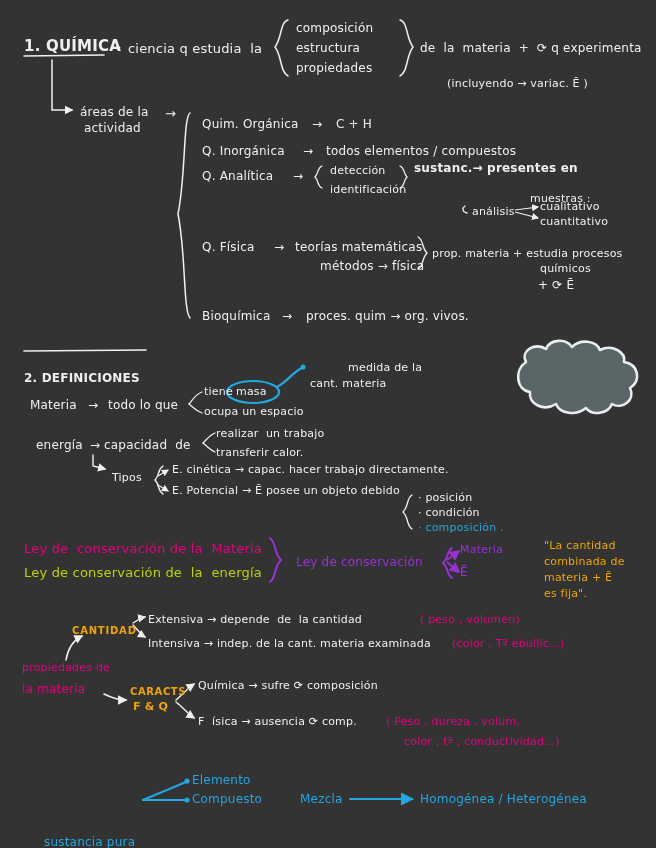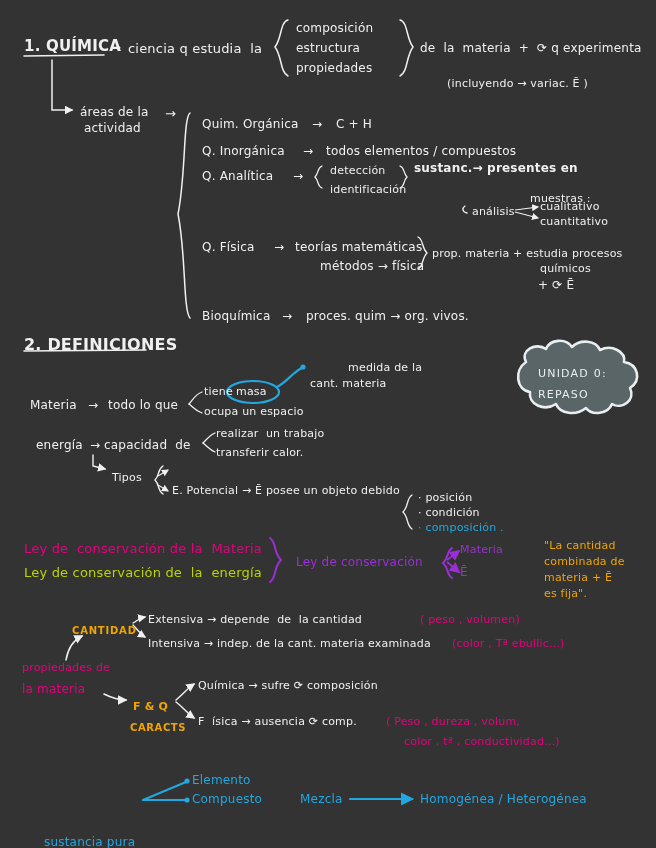--- a/index.html
+++ b/index.html
@@ -18,21 +18,21 @@
   .mg{color:#e6007e;}
   .gr{color:#bcd400;}
   .pu{color:#9b2fd6;}
   .go{color:#f0a500;}
   .or{color:#f0a500;}
   .fu{color:#e6007e;}
   .s10{font-size:10px;}
   .s11{font-size:11px;}
   .s12{font-size:12px;}
   .s13{font-size:13px;}
-  .s14{font-size:16px;}
+  .s14{font-size:12px;margin-top:36px;}
   .s15{font-size:15px;}
   .bold{font-weight:bold;}
   svg{position:absolute;overflow:visible;}
   .lay{position:absolute;left:0;top:0;width:656px;height:848px;pointer-events:none;}
   .cloudbox{
     position:absolute;left:506px;top:340px;width:142px;height:76px;
   }
   .cloudtxt{position:absolute;left:538px;top:364px;font-size:11px;color:#e9eef0;
      letter-spacing:1.2px;line-height:1.9;}
 </style>
@@ -122,24 +122,20 @@
 
     <path d="M350,799 L412,799" stroke="#22a7e0" stroke-width="2.2" fill="none" stroke-linecap="round" marker-end="url(#ar-c)"></path>
   </svg>
 
   <svg class="cloudbox" viewBox="0 0 142 76">
     <path d="M20,22 C14,10 30,2 40,9 C44,-1 60,-2 66,7 C74,-1 90,0 94,10
              C106,4 120,12 118,22 C132,24 136,40 124,48 C130,60 116,70 106,64
              C102,74 86,76 80,68 C70,76 54,74 50,64 C38,72 22,64 24,52
              C10,50 8,30 20,22 Z" fill="#5a6568" stroke="#e9eef0" stroke-width="2.6" stroke-linejoin="round"></path>
   </svg>
-  <div class="cloudtxt">
-    <div>UNIDAD 0:</div>
-    <div>REPASO</div>
-  </div>
 
   <div class="t w s15 bold" style="left:24px;top:38px;">1. QUÍMICA</div>
   <div class="t w s13" style="left:110px;top:41px;">→</div>
   <div class="t w s13" style="left:128px;top:42px;">ciencia q estudia  la</div>
 
   <div class="t w s12" style="left:296px;top:22px;">composición</div>
   <div class="t w s12" style="left:296px;top:42px;">estructura</div>
   <div class="t w s12" style="left:296px;top:62px;">propiedades</div>
 
   <div class="t w s12" style="left:420px;top:42px;text-align:center;">de  la  materia  +  ⟳ q experimenta</div>
@@ -192,20 +188,21 @@
   <div class="t w s11" style="left:236px;top:386px;">masa</div>
   <div class="t w s11" style="left:204px;top:406px;">ocupa un espacio</div>
 
   <div class="t w s12" style="left:36px;top:439px;">energía</div>
   <div class="t w s12" style="left:90px;top:439px;">→</div>
   <div class="t w s12" style="left:104px;top:439px;">capacidad  de</div>
   <div class="t w s11" style="left:216px;top:428px;">realizar  un trabajo</div>
   <div class="t w s11" style="left:216px;top:447px;">transferir calor.</div>
 
   <div class="t w s11" style="left:112px;top:472px;">Tipos</div>
+  <div class="t w s11" style="left:172px;top:464px;">E. cinética → capac. hacer trabajo directamente.</div>
   <div class="t w s11" style="left:172px;top:485px;">E. Potencial → Ē posee un objeto debido</div>
 
   <div class="t w s11" style="left:418px;top:492px;">· posición</div>
   <div class="t w s11" style="left:418px;top:507px;">· condición</div>
   <div class="t cy s11" style="left:418px;top:522px;">· composición .</div>
 
   <div class="t gr s13" style="left:24px;top:566px;">Ley de conservación de  la  energía</div>
   <div class="t mg s13" style="left:24px;top:542px;">Ley de  conservación de la  Materia</div>
   <div class="t pu s12" style="left:296px;top:556px;">Ley de conservación</div>
   <div class="t pu s11" style="left:460px;top:544px;">Materia</div>
@@ -218,21 +215,21 @@
 
   <div class="t or s10 bold" style="left:72px;top:625px;letter-spacing:.8px;">CANTIDAD</div>
   <div class="t w s11" style="left:148px;top:614px;">Extensiva → depende  de  la cantidad</div>
   <div class="t fu s11" style="left:420px;top:614px;">( peso , volumen)</div>
   <div class="t w s11" style="left:148px;top:638px;">Intensiva → indep. de la cant. materia examinada</div>
   <div class="t fu s11" style="left:452px;top:638px;">(color , Tª ebullic...)</div>
 
   <div class="t mg s11" style="left:22px;top:662px;">propiedades de</div>
   <div class="t mg s12" style="left:22px;top:683px;">la materia</div>
 
-  <div class="t or s10 bold" style="left:130px;top:722px;letter-spacing:.6px;text-align:center;">CARACTS</div>
+  <div class="t or s10 bold" style="left:130px;top:686px;letter-spacing:.6px;text-align:center;">CARACTS</div>
   <div class="t or s11 bold" style="left:133px;top:701px;">F &amp; Q</div>
 
   <div class="t w s11" style="left:198px;top:680px;">Química → sufre ⟳ composición</div>
   <div class="t w s11" style="left:198px;top:716px;">F</div>
   <div class="t w s11" style="left:212px;top:716px;">ísica → ausencia ⟳ comp.</div>
   <div class="t fu s11" style="left:386px;top:716px;">( Peso , dureza , volum,</div>
   <div class="t fu s11" style="left:404px;top:736px;">color , tª , conductividad...)</div>
 
   <div class="t cy s12" style="left:44px;top:836px;">sustancia pura</div>
   <div class="t cy s12" style="left:192px;top:774px;">Elemento</div>

